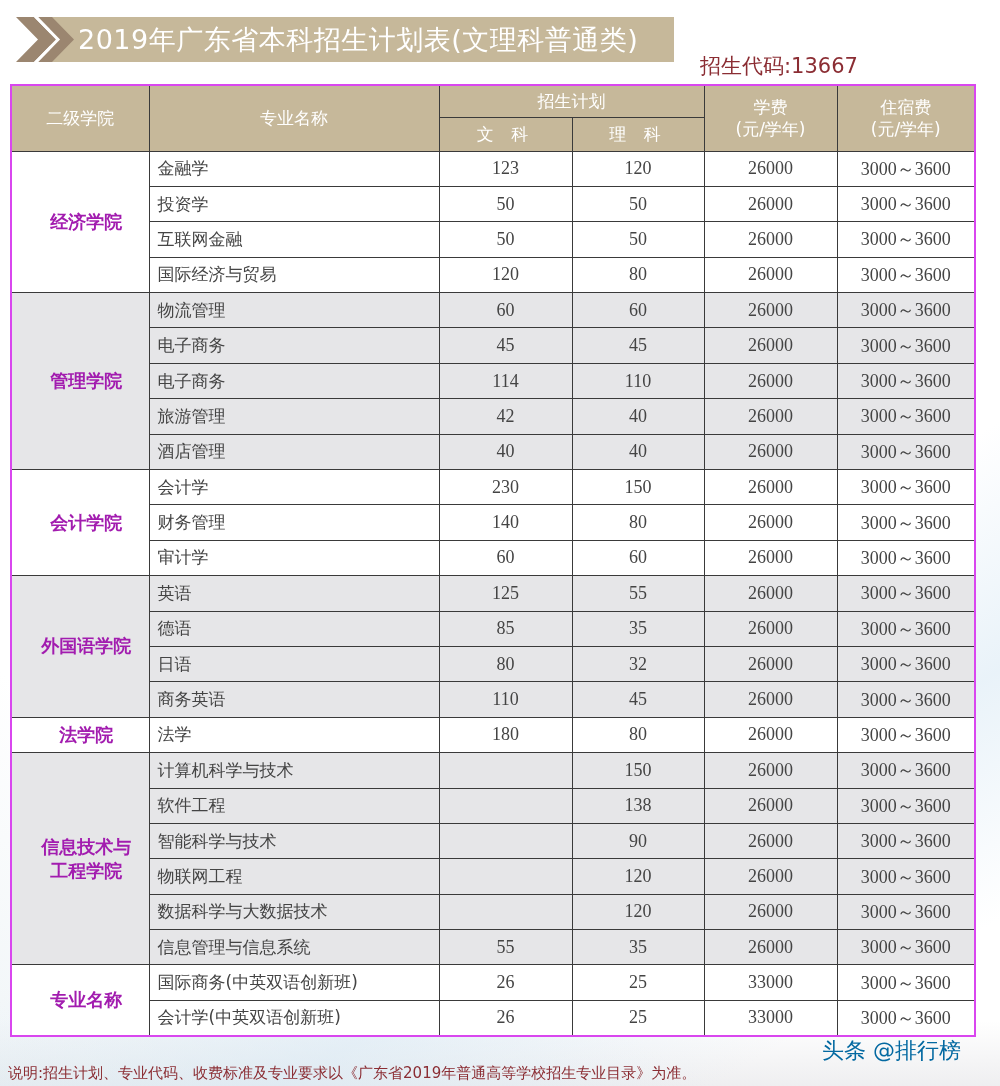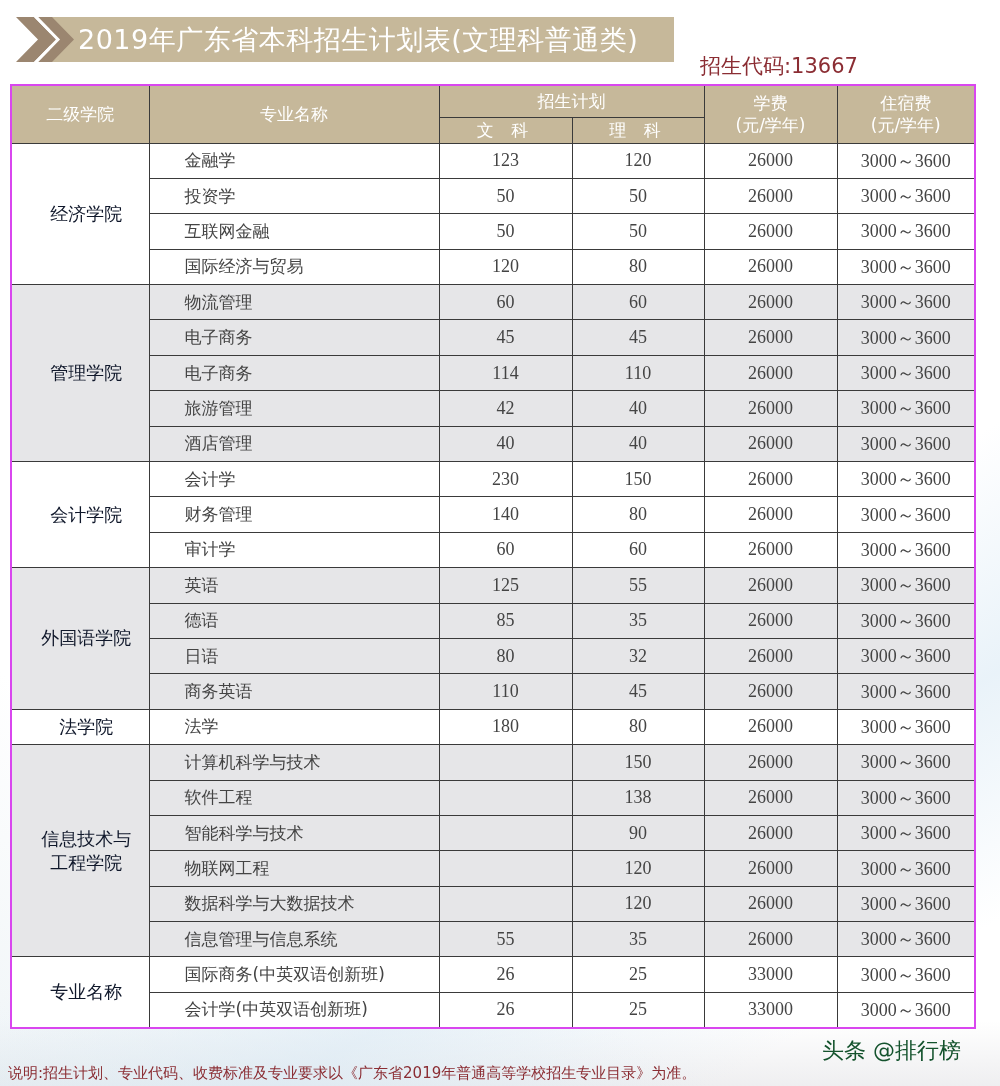--- a/index.html
+++ b/index.html
@@ -51,37 +51,37 @@
     table.plan col.c6 { width: 138px; }
     table.plan th, table.plan td {
       border: 1.5px solid #3a3a3a;
       text-align: center; vertical-align: middle;
     }
     table.plan thead th {
       background: #c6b89a; color: #ffffff; font-weight: normal;
       font-size: 17px; line-height: 22px;
     }
     table.plan thead tr.h1 th { height: 32px; }
-    table.plan thead tr.h2 th { height: 26px; letter-spacing: 6px; }
+    table.plan thead tr.h2 th { height: 34px; letter-spacing: 6px; }
     table.plan tbody td { height: 35.4px; font-size: 17px; color: #444; }
     table.plan tbody td.college {
-      font-weight: normal; color: #0f172a; font-size: 18px; line-height: 24px; padding-left: 12px;
-    }
-    table.plan tbody td.major { text-align: left; padding-left: 35px; }
+      font-weight: bold; color: #a21caf; font-size: 18px; line-height: 24px; padding-left: 12px;
+    }
+    table.plan tbody td.major { text-align: left; padding-left: 8px; }
     table.plan tbody td.num {
       font-family: "Liberation Serif", "DejaVu Serif", serif; font-size: 18px; color: #444;
     }
     table.plan tbody tr.g-white td { background: #ffffff; }
     table.plan tbody tr.g-gray td { background: #e6e6e8; }
     .note {
       position: absolute; left: 8px; top: 1044px; font-size: 15px; color: #8b2d33;
       white-space: nowrap; z-index: 1; margin-top: 20px;
     }
     .watermark {
-      position: absolute; left: 822px; top: 1036px; font-size: 22px; color: #14532d;
+      position: absolute; left: 822px; top: 1036px; font-size: 22px; color: #0369a1;
       white-space: nowrap; z-index: 1; text-align: right;
     }
   </style>
 </head>
 <body>
 
 <div class="bg-deco"></div>
 
 <div class="title-bar">
   <div class="title-bg"></div>

